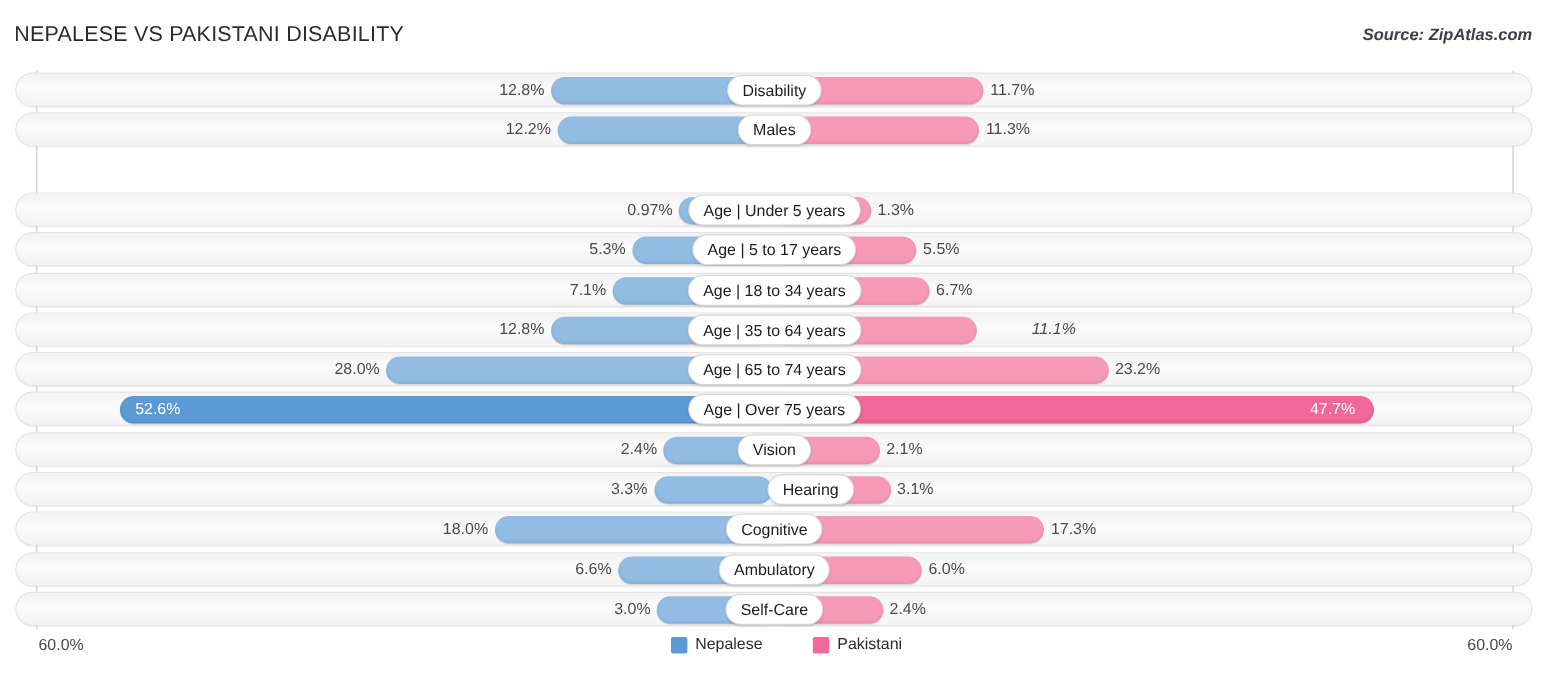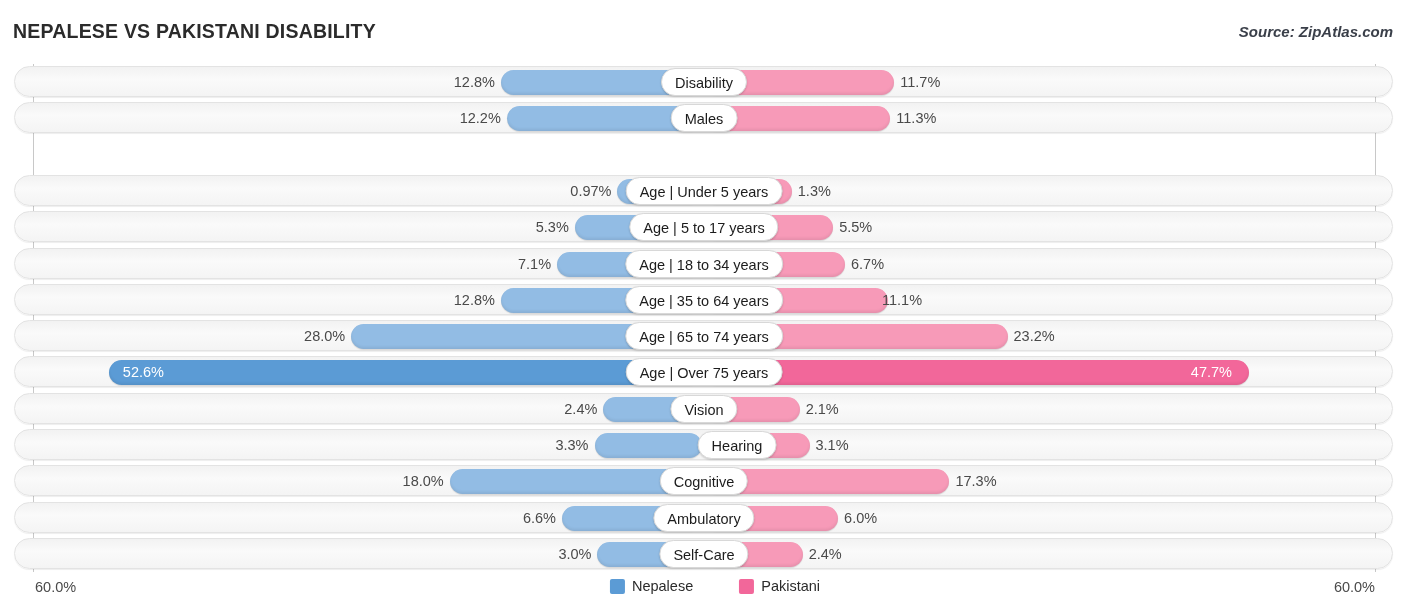--- a/index.html
+++ b/index.html
@@ -9,21 +9,21 @@
     font-family:"Liberation Sans", sans-serif;
     overflow:hidden;
     position:relative;
   }
 
   
   .header { position:absolute; top:0; left:0; width:1406px; height:60px; }
   .title {
     position:absolute; left:13px; top:20px;
     font-size:19.5px; letter-spacing:.2px;
-    color:#2b2b2b; font-weight:700; white-space:nowrap;
+    color:#2b2b2b; font-weight:400; white-space:nowrap;
   }
   .source {
     position:absolute; right:13px; top:23px;
     font-size:15px; font-style:italic; font-weight:bold;
     color:#3a3f49; white-space:nowrap;
   }
 
   
   .plot { position:absolute; left:0; top:60px; width:1406px; height:508px; }
 
@@ -126,21 +126,21 @@
       <div class="bar bar-left" style="right: 690px; width: 144.939px;"></div>
       <div class="bar bar-right" style="left: 689px; width: 140.998px;"></div>
       <div class="val val-left" style="right: 840.939px;">7.1%</div>
       <div class="val val-right" style="left: 835.998px;">6.7%</div>
       <div class="pill" style="left: 689px;">Age | 18 to 34 years</div>
     </div>
     <div class="row" style="top: 223.8px;">
       <div class="bar bar-left" style="right: 690px; width: 201.086px;"></div>
       <div class="bar bar-right" style="left: 689px; width: 184.341px;"></div>
       <div class="val val-left" style="right: 897.086px;">12.8%</div>
-      <div class="val val-right" style="left: 867px;">11.1%</div>
+      <div class="val val-right" style="left: 923px; font-style: italic;">11.1%</div>
       <div class="pill" style="left: 689px;">Age | 35 to 64 years</div>
     </div>
     <div class="row" style="top: 260.1px;">
       <div class="bar bar-left" style="right: 690px; width: 350.814px;"></div>
       <div class="bar bar-right" style="left: 689px; width: 303.532px;"></div>
       <div class="val val-left" style="right: 1046.81px;">28.0%</div>
       <div class="val val-right" style="left: 998.532px;">23.2%</div>
       <div class="pill" style="left: 689px;">Age | 65 to 74 years</div>
     </div>
     <div class="row hl" style="top: 296.4px;">

